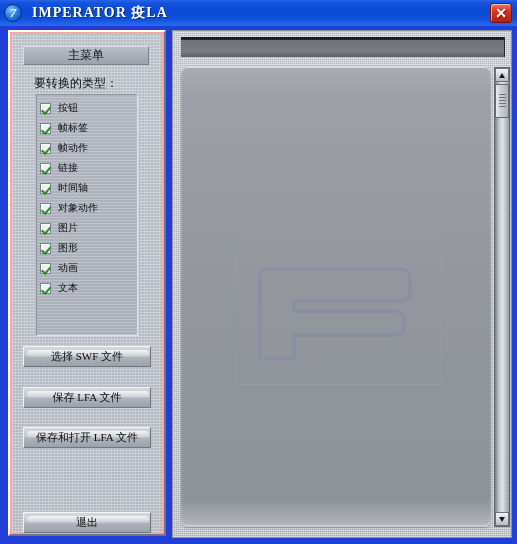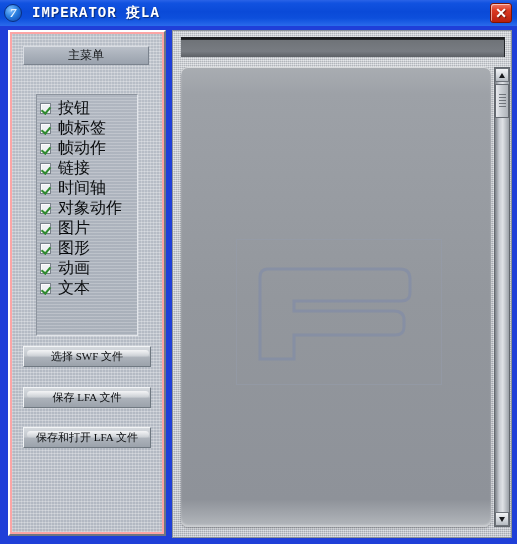--- a/index.html
+++ b/index.html
@@ -50,21 +50,21 @@
     font-family: "Liberation Serif", serif;
     font-style: italic;
     font-weight: bold;
     font-size: 13px;
     color: #e8f2ff;
     line-height: 18px;
   }
   #title-text {
     flex: 1 1 auto;
     color: #ffffff;
-    font-family: Liberation Mono, monospace;
+    font-family: Liberation Serif, serif;
     font-weight: bold;
     font-size: 14px;
     letter-spacing: 1px;
     padding-left: 10px;
     text-shadow: 1px 1px 1px rgba(0,0,0,0.45);
     white-space: nowrap;
     overflow: hidden;
   }
   #close-button {
     width: 22px; height: 20px;
@@ -185,21 +185,21 @@
   .checkbox-box::after {
     content: "";
     position: absolute;
     left: 2px; top: 1px;
     width: 4px; height: 7px;
     border: solid #2f8a2f;
     border-width: 0 2px 2px 0;
     transform: rotate(40deg);
   }
   .checkbox-label {
-    font-size: 16px;
+    font-size: 10px;
     color: #0a0c0e;
     font-family: "DejaVu Sans", sans-serif;
     white-space: nowrap;
   }
 
   
   .panel-button {
     position: absolute;
     left: 11px;
     width: 128px;
@@ -360,20 +360,21 @@
     </div>
   </div>
 
   <div id="client-area">
 
     <div id="left-panel">
       <div id="left-panel-inner">
 
         <div id="menu-title">主菜单</div>
 
+        <div id="types-label">要转换的类型：</div>
 
         <div id="checkbox-list">
             <div class="checkbox-row">
               <span class="checkbox-box"></span>
               <span class="checkbox-label">按钮</span>
             </div>
             <div class="checkbox-row">
               <span class="checkbox-box"></span>
               <span class="checkbox-label">帧标签</span>
             </div>
@@ -417,20 +418,23 @@
 
         <div class="panel-button" id="btn-save-lfa">
           <span class="btn-text">保存 LFA 文件</span>
         </div>
 
         <div class="panel-button" id="btn-save-open">
           <span class="btn-text">保存和打开 LFA 文件</span>
         </div>
 
 
+        <div class="panel-button" id="btn-exit">
+          <span class="btn-text">退出</span>
+        </div>
 
       </div>
     </div>
 
     <div id="right-panel">
 
       <div id="preview-toolbar"></div>
 
       <div id="preview-stage">
         <div id="logo-frame"></div>

